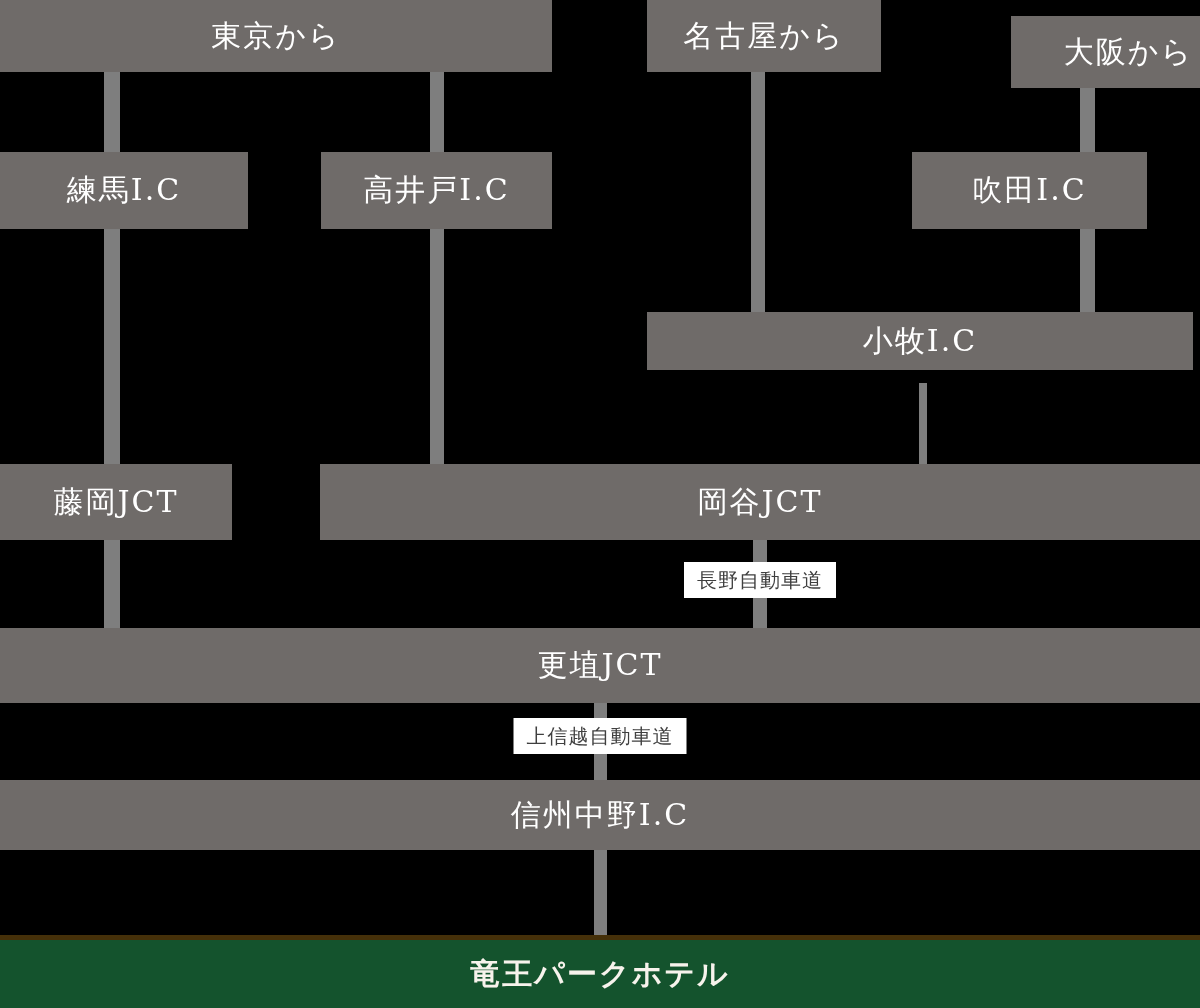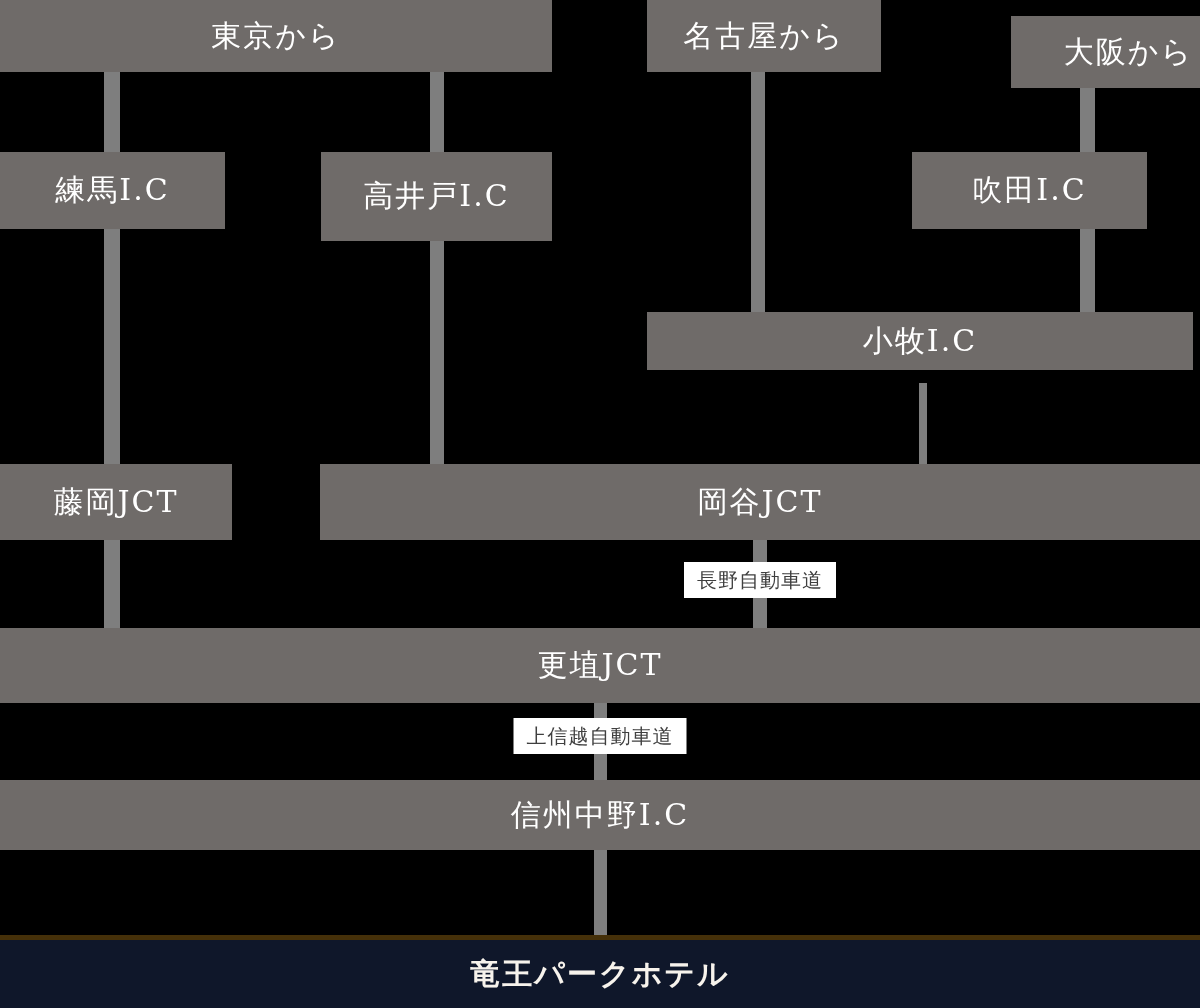--- a/index.html
+++ b/index.html
@@ -18,31 +18,31 @@
     position:absolute;transform:translateX(-50%);
     background:#ffffff;color:#3f3f3f;
     height:36px;line-height:36px;padding:0 13px;
     font-size:20px;letter-spacing:1px;white-space:nowrap;
     z-index:3;
   }
   
   .n-tokyo   {left:0;    top:0;   width:552px; height:72px;}
   .n-nagoya  {left:647px; top:0;   width:234px; height:72px;}
   .n-osaka   {left:965px; top:16px;   width:235px; height:72px;margin-left:46px;}
-  .n-nerima  {left:0;    top:152px;width:225px; height:77px;}
-  .n-takaido {left:321px; top:152px;width:231px; height:89px;}
+  .n-nerima  {left:0;    top:152px;width:248px; height:77px;}
+  .n-takaido {left:321px; top:152px;width:231px; height:77px;}
   .n-suita   {left:912px; top:152px;width:235px; height:77px;}
   .n-komaki  {left:647px; top:312px;width:546px; height:58px;}
   .n-fujioka {left:0;    top:464px;width:232px; height:76px;}
   .n-okaya   {left:320px; top:464px;width:880px; height:76px;}
   .n-koshoku {left:0;    top:628px;width:1200px;height:75px;}
   .n-nakano  {left:0;    top:780px;width:1200px;height:70px;}
   .n-hotel{
     left:0;top:935px;width:1200px;height:73px;
-    background:#0f172a;border-top:5px solid #453009;box-sizing:border-box;
+    background:#14532d;border-top:5px solid #453009;box-sizing:border-box;
     color:#f7f3ec;font-weight:bold;font-size:30px;
   }
   
   .c1 {left:104px; top:72px;  width:16px; height:80px;}
   .c2 {left:104px; top:229px; width:16px; height:235px;}
   .c3 {left:104px; top:540px; width:16px; height:88px;}
   .c4 {left:430px; top:72px;  width:14px; height:80px;}
   .c5 {left:430px; top:229px; width:14px; height:235px;}
   .c6 {left:751px; top:72px;  width:14px; height:240px;}
   .c7 {left:753px; top:536px; width:14px; height:92px;}

